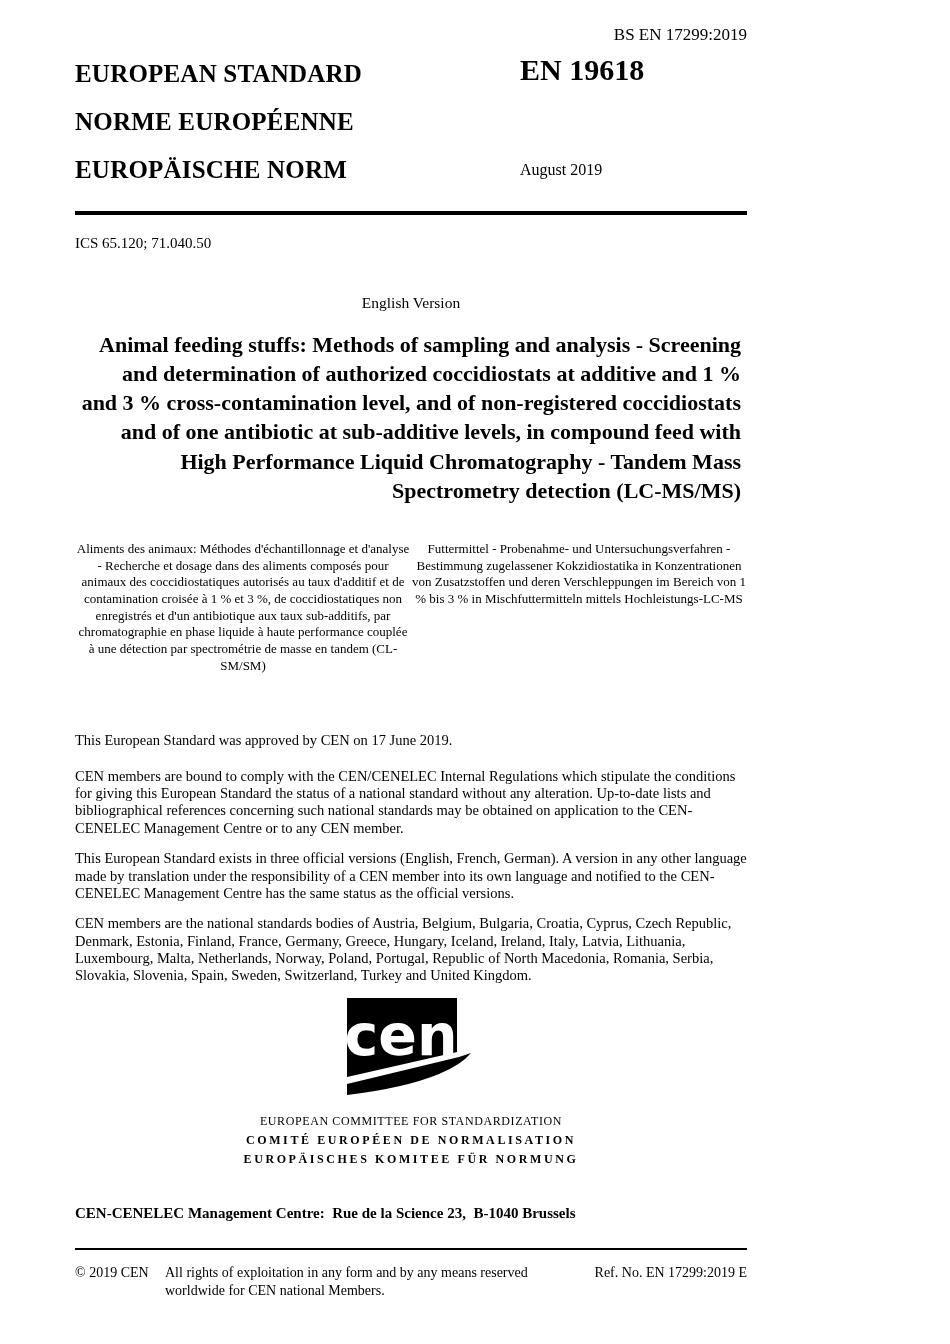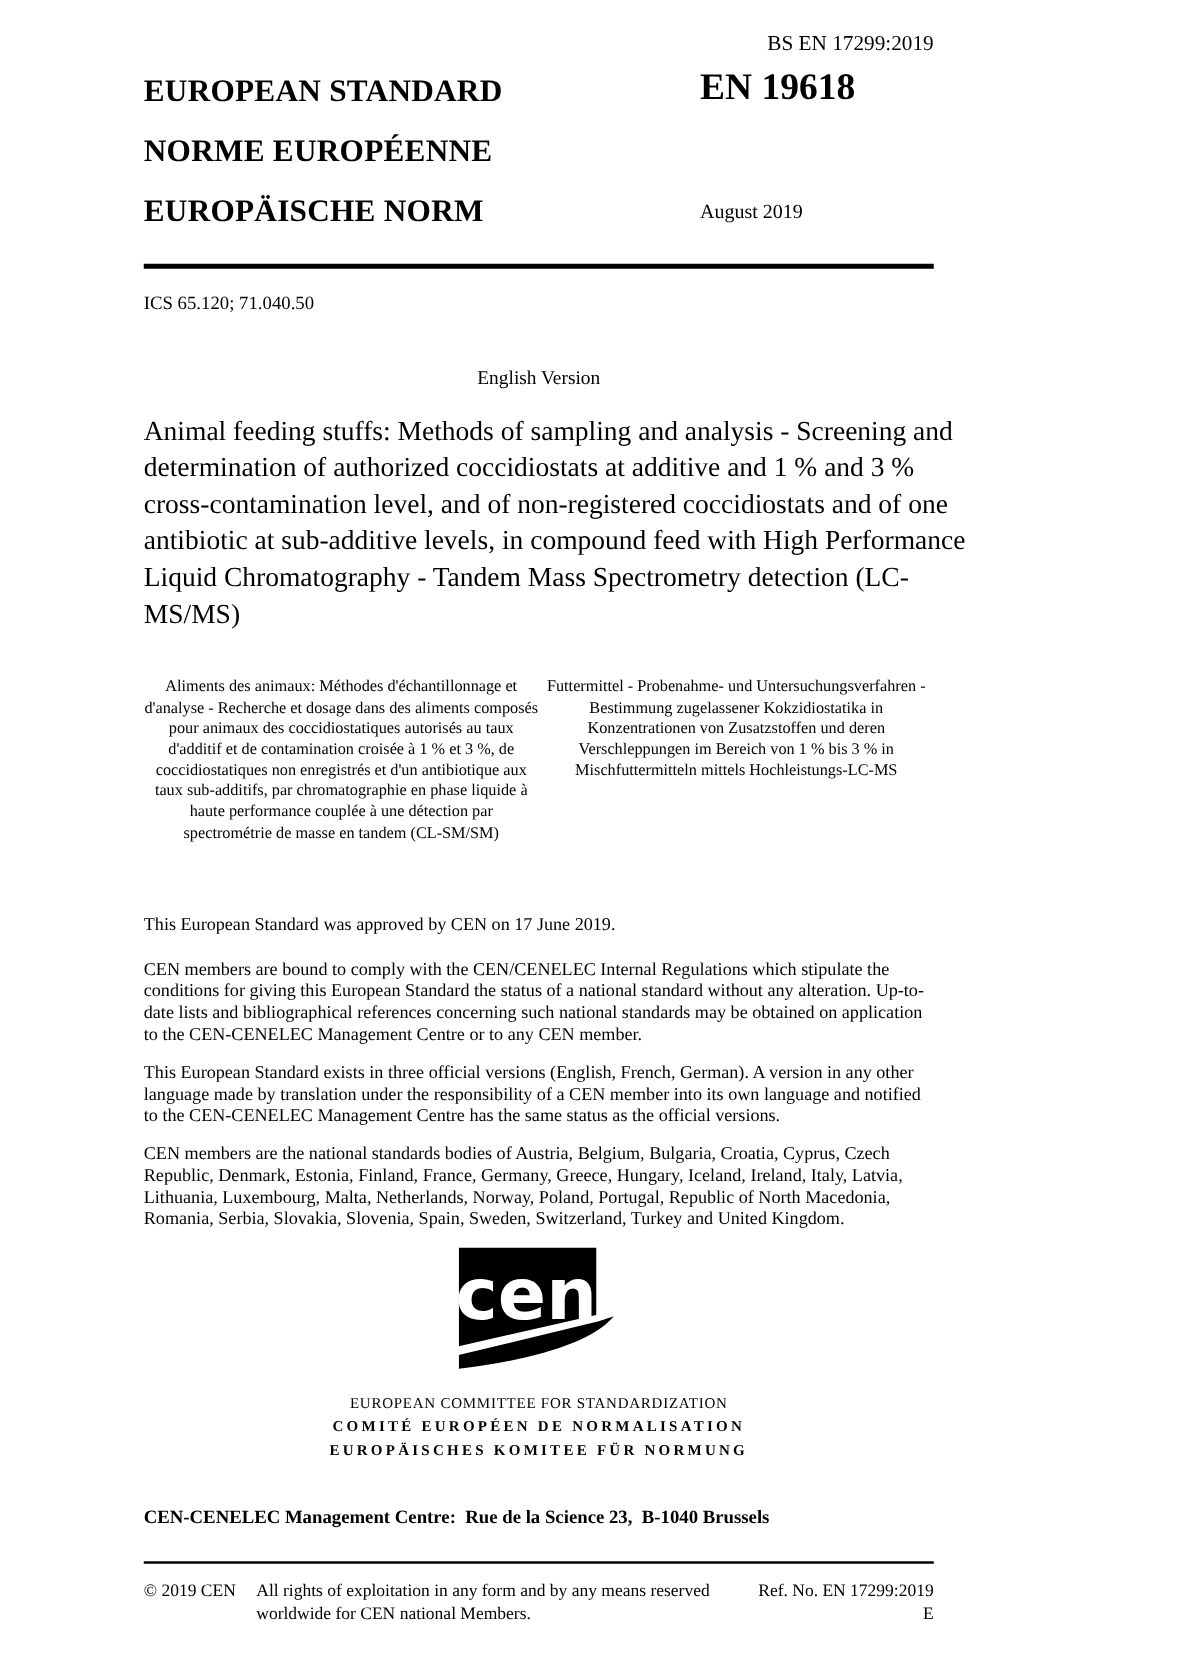--- a/index.html
+++ b/index.html
@@ -4,21 +4,21 @@
 <style>
   html, body { margin: 0; padding: 0; background: #ffffff; }
   .page {
     position: relative;
     width: 792px;
     min-height: 1344px;
     box-sizing: border-box;
     background: #ffffff;
     color: #000000;
     font-family: "Liberation Serif", serif;
-    padding: 26px 45px 40px 115px;
+    padding: 26px 45px 40px 75px;
   }
   .topref {
     text-align: right;
     font-size: 17px;
     line-height: 1.1;
   }
   .header { position: relative; margin-top: 16px; height: 150px; }
   .std-title {
     font-size: 25px;
     font-weight: bold;
@@ -46,22 +46,22 @@
   }
   .rule-thin {
     border: none;
     border-top: 2px solid #000;
     margin: 26px 0 0 0;
   }
   .ics { font-size: 15px; margin-top: 20px; }
   .english-version { text-align: center; font-size: 15.5px; margin-top: 42px; }
   .title-en {
     font-size: 22px;
-    font-weight: normal;
-    text-align: left;
+    font-weight: bold;
+    text-align: right;
     line-height: 1.33;
     width: 660px;
     margin: 18px auto 16px auto;
   }
   .trans-cols {
     display: flex;
     justify-content: space-between;
     margin-top: 36px;
   }
   .trans {

